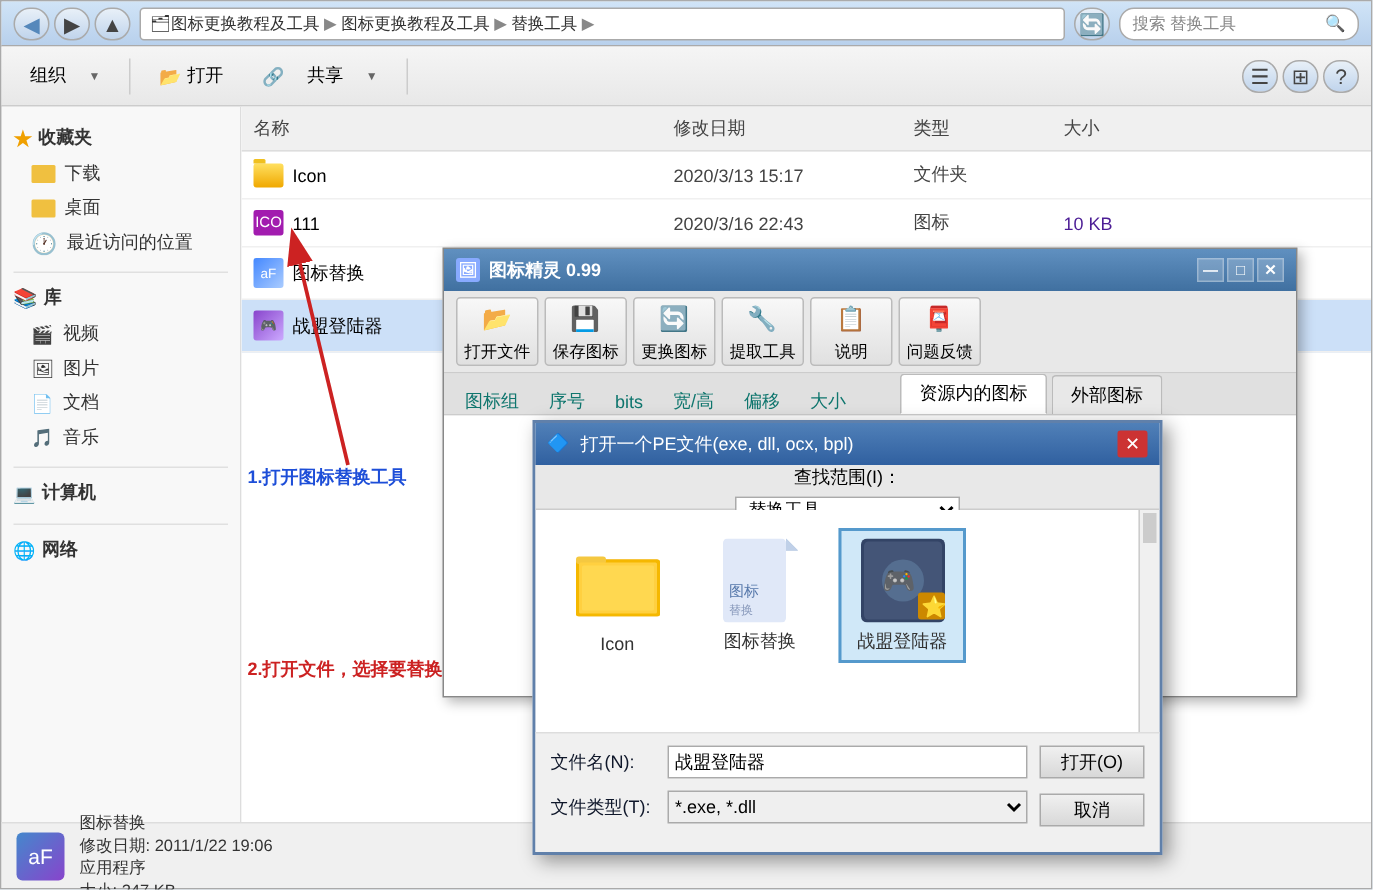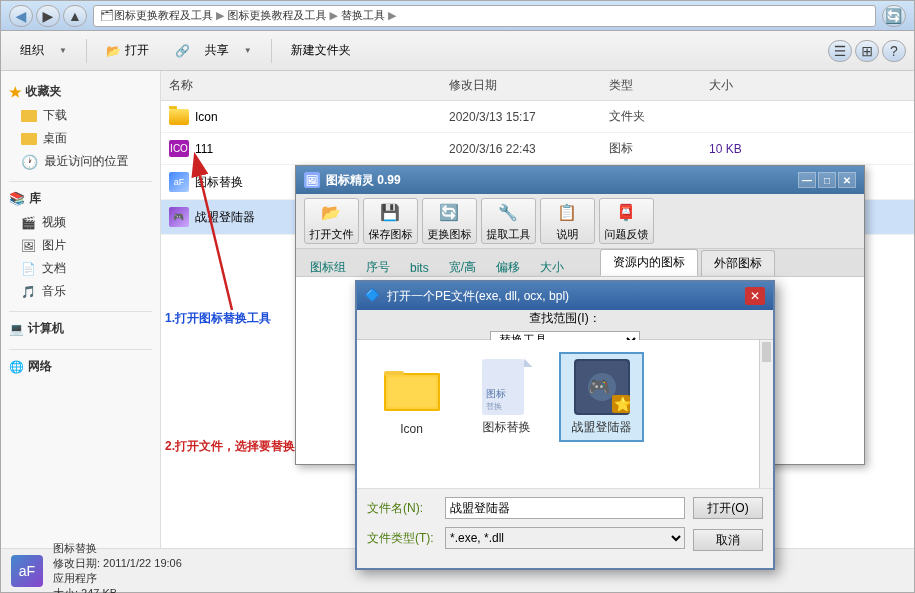--- a/index.html
+++ b/index.html
@@ -88,21 +88,21 @@
     .pe-path-select { height: 22px; padding: 0 4px; border: 1px solid #aaa; background: white; font-size: 12px; width: 150px; }
     .pe-nav-btn { width: 22px; height: 22px; border: 1px solid #aaa; background: linear-gradient(to bottom, #f0f0f0, #d8d8d8); cursor: pointer; display: flex; align-items: center; justify-content: center; font-size: 12px; }
     .pe-content { flex: 1; background: white; display: flex; flex-wrap: wrap; gap: 10px; padding: 12px; align-content: flex-start; overflow: auto; }
     .pe-file-item { width: 85px; height: 90px; display: flex; flex-direction: column; align-items: center; gap: 4px; cursor: pointer; padding: 4px; border: 2px solid transparent; }
     .pe-file-item.selected { border-color: #5599cc; background: #d0e8f8; }
     .pe-file-icon { width: 60px; height: 60px; display: flex; align-items: center; justify-content: center; }
     .pe-file-label { font-size: 12px; color: #333; text-align: center; }
     .pe-scrollbar { width: 14px; background: #f0f0f0; border-left: 1px solid #ccc; }
     .pe-bottom { height: 80px; border-top: 1px solid #ddd; background: #f0f0f0; padding: 8px 10px; display: flex; flex-direction: column; gap: 6px; }
     .pe-row { display: flex; align-items: center; gap: 8px; }
-    .pe-label { font-size: 12px; color: #4d7c0f; width: 70px; }
+    .pe-label { font-size: 12px; color: #0f172a; width: 70px; }
     .pe-input { flex: 1; height: 22px; border: 1px solid #aaa; padding: 0 4px; font-size: 12px; }
     .pe-select { flex: 1; height: 22px; border: 1px solid #aaa; font-size: 12px; }
     .pe-open-btn { width: 70px; height: 22px; background: linear-gradient(to bottom, #f0f0f0, #d8d8d8); border: 1px solid #aaa; cursor: pointer; font-size: 12px; display: flex; align-items: center; justify-content: center; }
     .pe-cancel-btn { width: 70px; height: 22px; background: linear-gradient(to bottom, #f0f0f0, #d8d8d8); border: 1px solid #aaa; cursor: pointer; font-size: 12px; display: flex; align-items: center; justify-content: center; margin-top: 4px; }
 
     .ann-text1 { position: absolute; top: 310px; left: 165px; color: #1d4ed8; font-size: 12px; font-weight: bold; }
     .ann-text2 { position: absolute; top: 438px; left: 165px; color: #cc2222; font-size: 12px; font-weight: bold; }
 
     
     svg.arrow { position: absolute; pointer-events: none; }
@@ -122,42 +122,43 @@
       <div class="address-bar">
         <span>🗂</span>
         <span> 图标更换教程及工具 </span>
         <span class="address-separator">▶</span>
         <span> 图标更换教程及工具 </span>
         <span class="address-separator">▶</span>
         <span>替换工具</span>
         <span class="address-separator">▶</span>
       </div>
       <div class="nav-btn">🔄</div>
+      <div class="search-bar">
+        <span>搜索 替换工具</span>
+        <span style="margin-left:auto;">🔍</span>
+      </div>
     </div>
   </div>
 
   <div class="toolbar">
     <button class="toolbar-btn organize-btn">
       <span>组织</span>
       <span class="dropdown-arrow">▼</span>
     </button>
     <div class="toolbar-separator"></div>
     <button class="toolbar-btn">
       <span>📂</span>
       <span>打开</span>
     </button>
     <button class="toolbar-btn organize-btn">
       <span>🔗</span>
       <span>共享</span>
       <span class="dropdown-arrow">▼</span>
     </button>
     <div class="toolbar-separator"></div>
-    <button class="toolbar-btn">
-      <span>新建文件夹</span>
-    </button>
     <div style="margin-left:auto; display:flex; gap:3px;">
       <div class="nav-btn">☰</div>
       <div class="nav-btn">⊞</div>
       <div class="nav-btn">?</div>
     </div>
   </div>
 
   <div class="main-content">
 
     <div class="sidebar">

